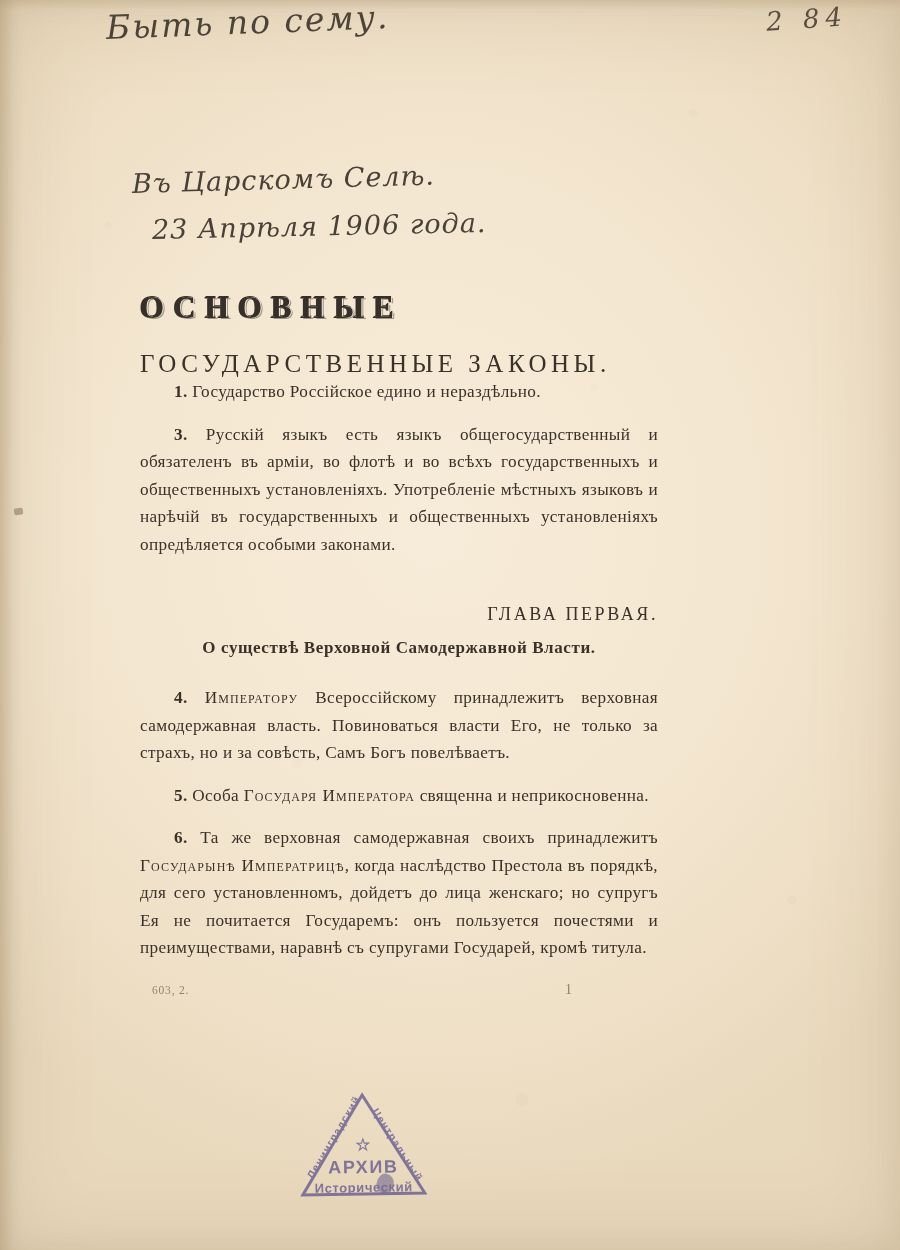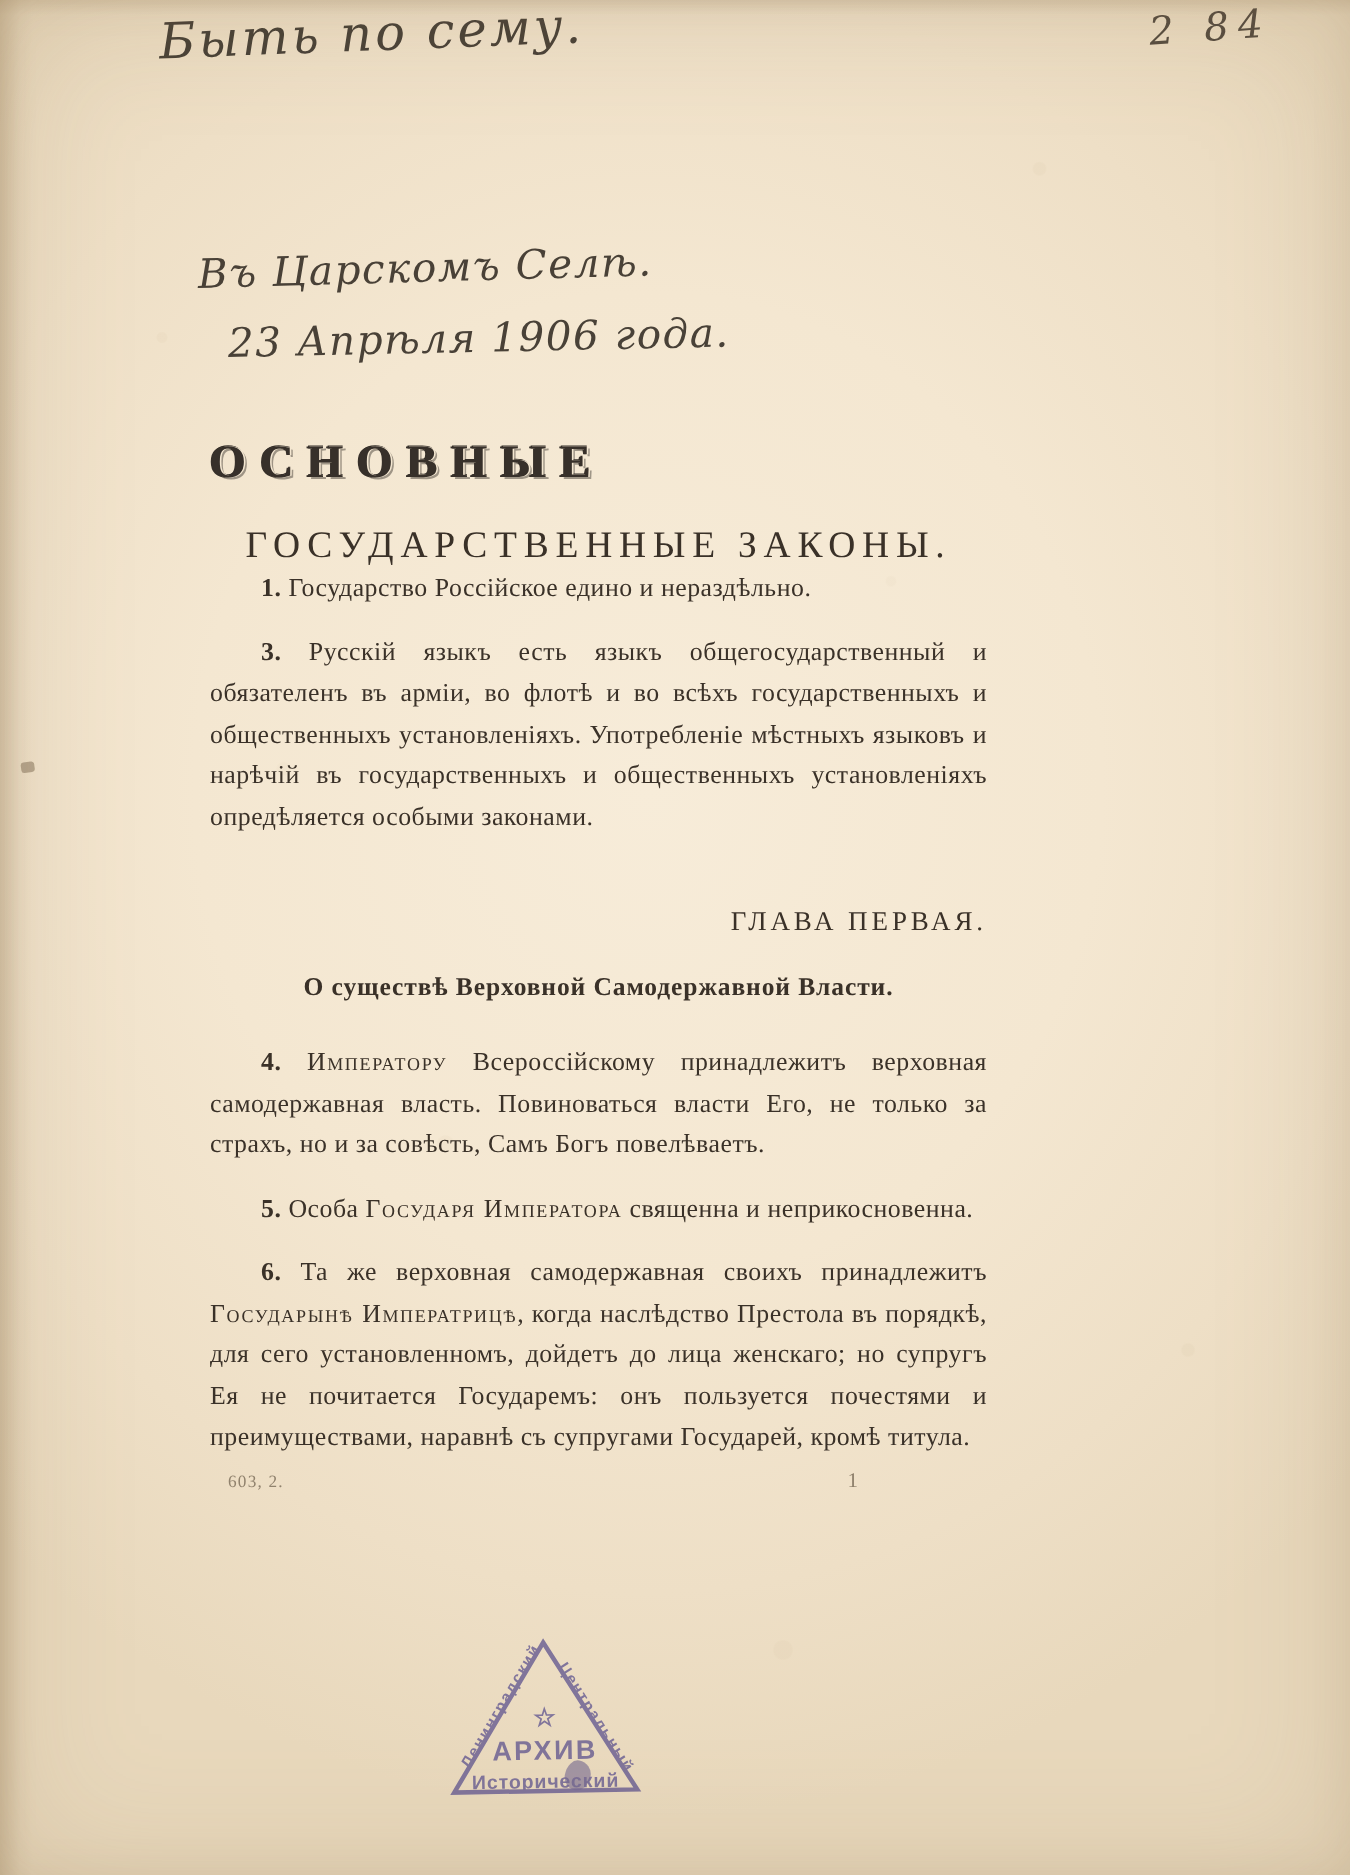--- a/index.html
+++ b/index.html
@@ -120,21 +120,21 @@
     color: #37302a;
     
     text-shadow:
       1px 0 0 #f4e7d1,
       -1px 0 0 #37302a,
       0 -1px 0 #37302a,
       2px 1px 0 rgba(55,48,42,.45);
   }
   .title-sub {
     margin-top: 24px;
-    text-align: center;
+    text-align: left;
     font-size: 25px;
     font-weight: 400;
     letter-spacing: 4.5px;
     color: #3a3128;
   }
 
   p.art {
     margin: 0;
     text-align: justify;
     text-justify: inter-word;
@@ -154,32 +154,32 @@
   }
 
   .chapter {
     margin-top: 46px;
     text-align: right;
     font-size: 18px;
     letter-spacing: 2.6px;
     color: #3a3128;
   }
   .chapter-sub {
-    margin-top: 23px;
+    margin-top: 13px;
     margin-bottom: 26px;
     text-align: center;
     font-size: 17px;
     font-weight: 700;
     letter-spacing: .6px;
     color: #3a3128;
   }
 
   .footline {
     position: relative;
-    margin-top: 10px;
+    margin-top: 22px;
     height: 24px;
   }
   .sig-mark {
     position: absolute;
     left: 12px;
     top: 0;
     font-size: 11.5px;
     letter-spacing: .8px;
     color: #6d5f4c;
     opacity: .72;

